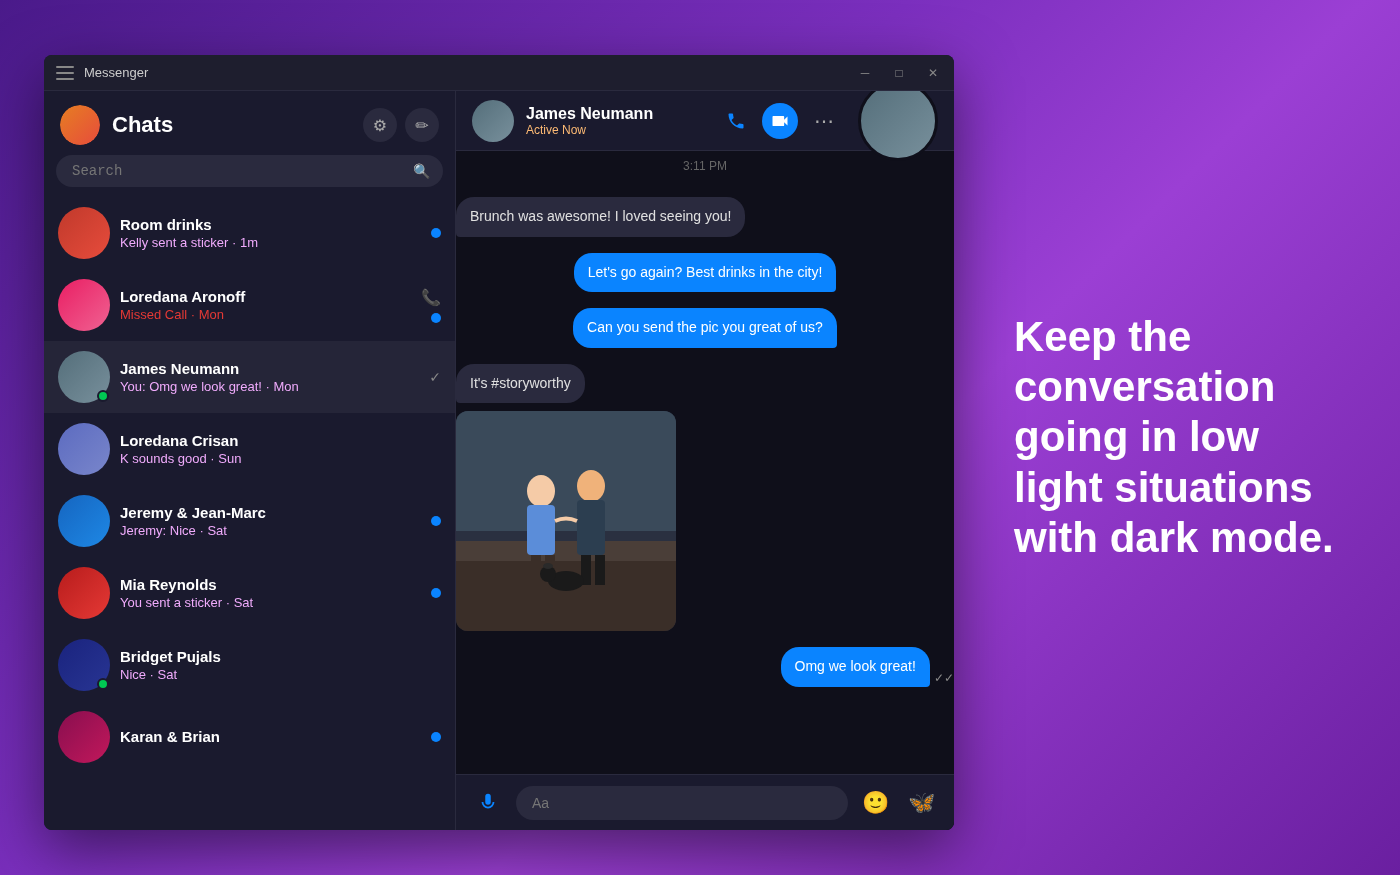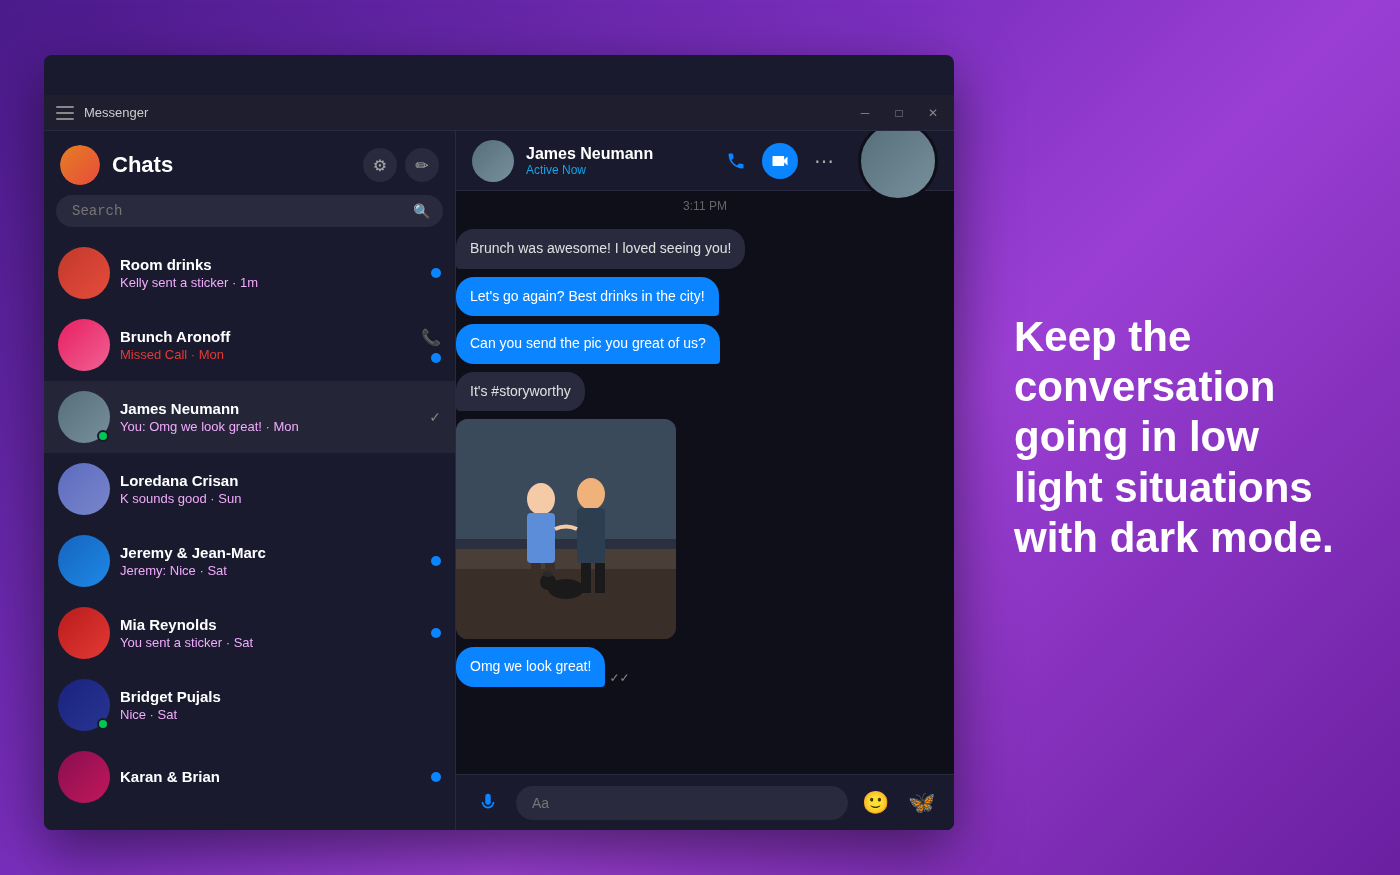--- a/index.html
+++ b/index.html
@@ -28,21 +28,20 @@
     }
 
     .title-bar {
       height: 36px;
       background: #1e1e2e;
       display: flex;
       align-items: center;
       padding: 0 12px;
       flex-shrink: 0;
       border-bottom: 1px solid #2a2a3e;
-      margin-top: 40px;
     }
 
     .title-bar-menu-icon {
       width: 18px;
       height: 14px;
       display: flex;
       flex-direction: column;
       justify-content: space-between;
       margin-right: 10px;
       cursor: pointer;
@@ -306,21 +305,21 @@
       flex: 1;
     }
 
     .chat-header-name {
       color: #fff;
       font-size: 16px;
       font-weight: 600;
     }
 
     .chat-header-status {
-      color: #0ea5e9;
+      color: #fdba74;
       font-size: 12px;
     }
 
     .chat-header-actions {
       display: flex;
       gap: 8px;
       align-items: center;
     }
 
     .chat-action-btn {
@@ -353,28 +352,29 @@
       color: #666;
       font-size: 12px;
       margin: 8px 0;
     }
 
     .message-row {
       display: flex;
     }
 
     .message-row.incoming { justify-content: flex-start; }
-    .message-row.outgoing { justify-content: flex-start; }
+    .message-row.outgoing { justify-content: center; }
 
     .bubble {
       max-width: 68%;
       padding: 10px 14px;
       border-radius: 18px;
       font-size: 14px;
       line-height: 1.4;
+      margin-top: 8px;
     }
 
     .bubble.incoming {
       background: #2a2a3e;
       color: #e0e0e0;
       border-bottom-left-radius: 4px;
     }
 
     .bubble.outgoing {
       background: #0a84ff;
@@ -396,21 +396,21 @@
       background: linear-gradient(180deg, #2a3a4a 0%, #1a2530 40%, #2a1e18 100%);
       display: flex;
       align-items: center;
       justify-content: center;
       font-size: 60px;
     }
 
     .outgoing-row-with-check {
       display: flex;
       align-items: flex-end;
-      justify-content: flex-start;
+      justify-content: flex-end;
       gap: 4px;
     }
 
     .msg-check {
       color: #888;
       font-size: 12px;
       margin-bottom: 2px;
     }
 
     .chat-footer {
@@ -535,21 +535,21 @@
           <div class="chat-meta">
             <div class="unread-dot"></div>
           </div>
         </div>
 
         <div class="chat-item">
           <div class="chat-avatar">
             <div class="chat-avatar-inner av-brendan"></div>
           </div>
           <div class="chat-info">
-            <div class="chat-name">Brunch Aronoff</div>
+            <div class="chat-name">Loredana Aronoff</div>
             <div class="chat-preview missed">Missed Call · Mon</div>
           </div>
           <div class="chat-meta">
             <span class="call-icon">📞</span>
             <div class="unread-dot"></div>
           </div>
         </div>
 
         <div class="chat-item active">
           <div class="chat-avatar">

